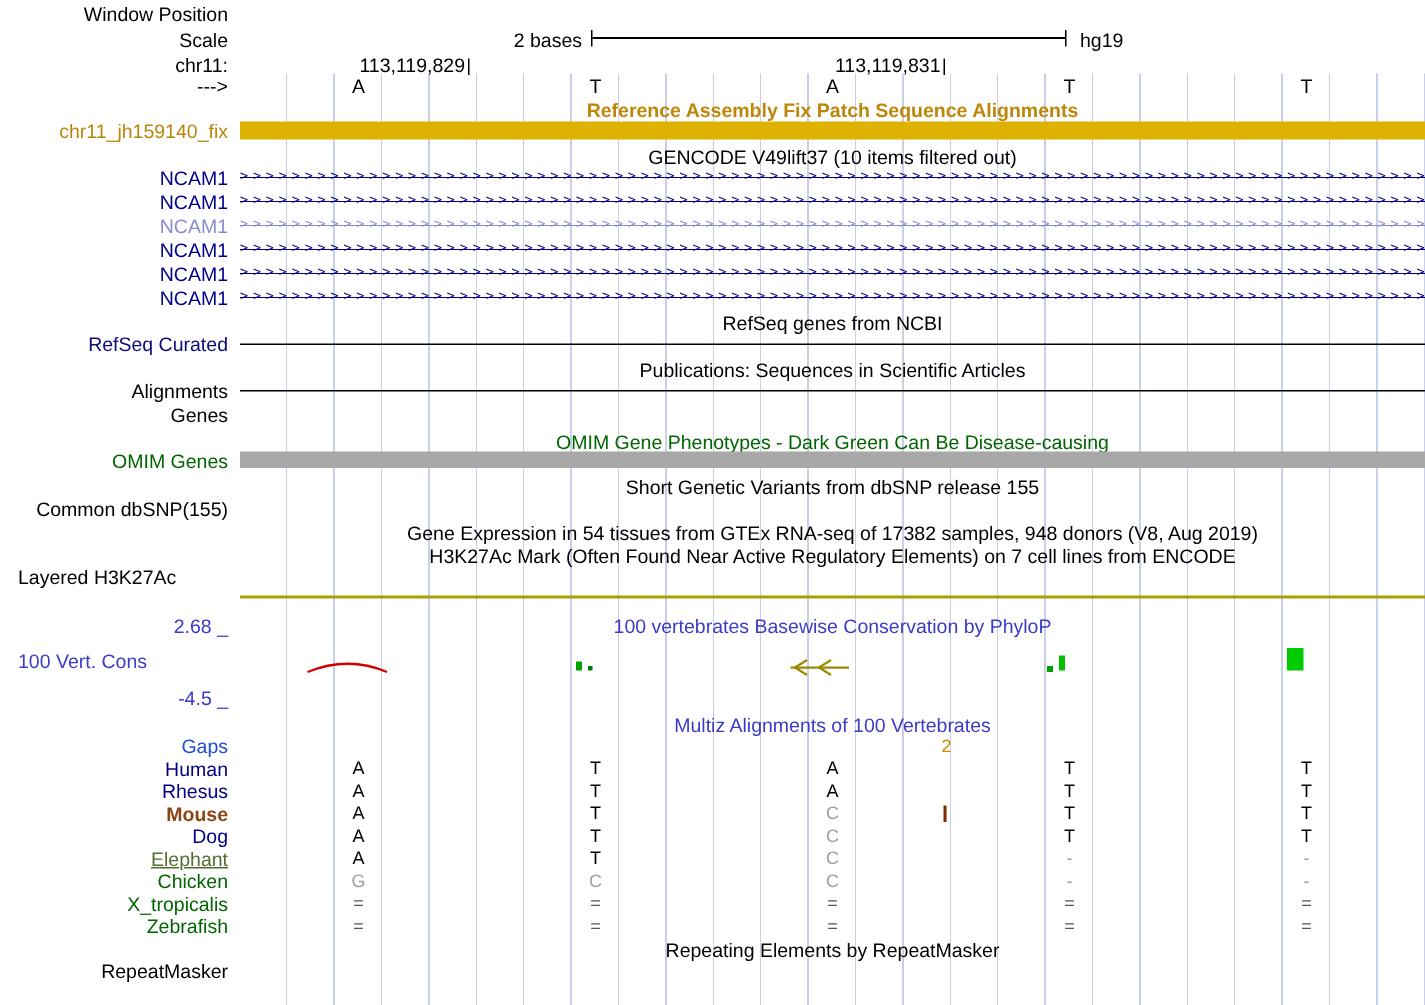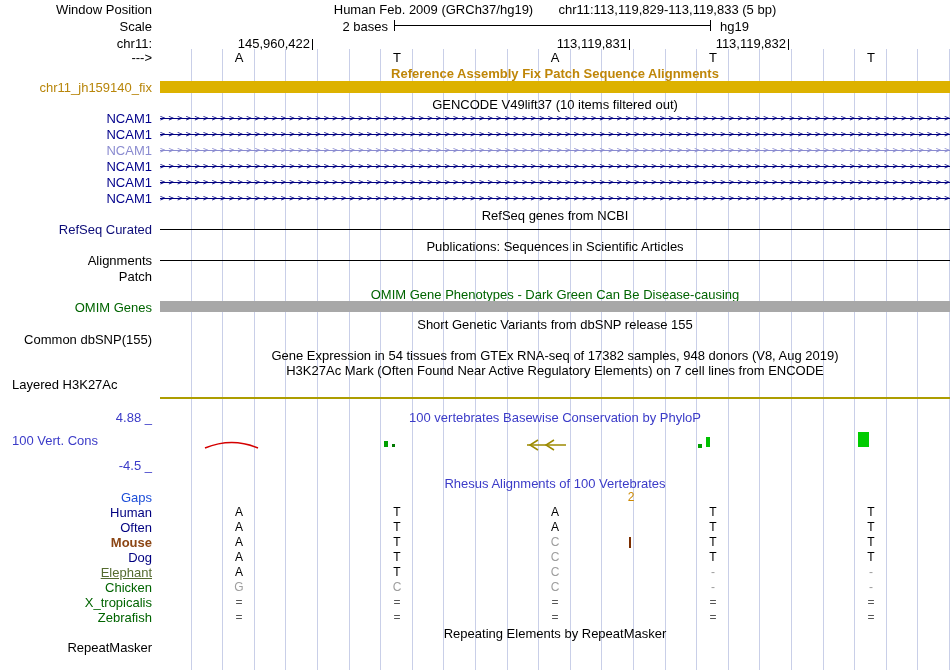--- a/index.html
+++ b/index.html
@@ -52,35 +52,29 @@
               background:linear-gradient(to bottom, transparent 5px, #000 5px, #000 6px, transparent 6px); }
 </style>
 </head>
 <body>
 
 <div id="page">
 
   <div id="grid"></div>
 
   <div class="lbl" style="top:2px">Window Position</div>
-  <div class="ctr" style="top:2px">
-    <span>Human Feb. 2009 (GRCh37/hg19)</span>
-    <span style="display:inline-block;width:18px"></span>
-    <span>chr11:113,119,829-113,119,833 (5 bp)</span>
-  </div>
 
   <div class="lbl" style="top:19px">Scale</div>
   <div class="abs" style="top:19px;left:280px;width:108px;text-align:right">2 bases</div>
   <div class="scalebar"></div>
   <div class="abs" style="top:19px;left:720px">hg19</div>
 
   <div class="lbl" style="top:36px">chr11:</div>
-  <div class="abs ruler" style="top:36px;left:160px;width:153px"><span>145,960,422</span><span class="tick"></span></div>
+  <div class="abs ruler" style="top:36px;left:160px;width:153px"><span>113,119,829</span><span class="tick"></span></div>
   <div class="abs ruler" style="top:36px;left:160px;width:470px"><span>113,119,831</span><span class="tick"></span></div>
-  <div class="abs ruler" style="top:36px;left:160px;width:629px"><span>113,119,832</span><span class="tick"></span></div>
 
   <div class="lbl" style="top:50px">---&gt;</div>
   <div class="cells refbase" style="top:50px">
     <span>A</span>
     <span>T</span>
     <span>A</span>
     <span>T</span>
     <span>T</span>
   </div>
 
@@ -121,66 +115,66 @@
     </div>
 
   <div class="ctr" style="top:208px">RefSeq genes from NCBI</div>
   <div class="lbl refseqblue" style="top:222px">RefSeq Curated</div>
   <div class="hline" style="top:229px"></div>
 
   <div class="ctr" style="top:239px">Publications: Sequences in Scientific Articles</div>
   <div class="lbl" style="top:253px">Alignments</div>
   <div class="hline" style="top:260px"></div>
 
-  <div class="lbl" style="top:269px">Patch</div>
+  <div class="lbl" style="top:269px">Genes</div>
 
   <div class="ctr green" style="top:287px">OMIM Gene Phenotypes - Dark Green Can Be Disease-causing</div>
   <div class="lbl green" style="top:300px">OMIM Genes</div>
   <div class="graybar"></div>
 
   <div class="ctr" style="top:317px">Short Genetic Variants from dbSNP release 155</div>
   <div class="lbl" style="top:332px">Common dbSNP(155)</div>
 
   <div class="ctr" style="top:348px">Gene Expression in 54 tissues from GTEx RNA-seq of 17382 samples, 948 donors (V8, Aug 2019)</div>
   <div class="ctr" style="top:363px">H3K27Ac Mark (Often Found Near Active Regulatory Elements) on 7 cell lines from ENCODE</div>
   <div class="lbll" style="top:377px">Layered H3K27Ac</div>
   <div class="oliveline"></div>
 
-  <div class="lbl blue" style="top:410px">4.88 _</div>
+  <div class="lbl blue" style="top:410px">2.68 _</div>
   <div class="ctr blue" style="top:410px">100 vertebrates Basewise Conservation by PhyloP</div>
   <div class="lbll blue" style="top:433px">100 Vert. Cons</div>
   <div class="lbl blue" style="top:458px">-4.5 _</div>
 
   <svg id="consvg" width="790" height="45" viewBox="0 0 790 45">
     <path d="M45 23 Q72 12 98 23" stroke="#d40000" stroke-width="1.5" fill="none"></path>
     <rect x="224" y="16" width="4" height="6" fill="#00a000"></rect>
     <rect x="232" y="19" width="3" height="3" fill="#007800"></rect>
     <path d="M367 20 L406 20" stroke="#9c8a00" stroke-width="1.5" fill="none"></path>
     <path d="M378 15 L370 20 L378 25" stroke="#9c8a00" stroke-width="1.5" fill="none"></path>
     <path d="M394 15 L386 20 L394 25" stroke="#9c8a00" stroke-width="1.5" fill="none"></path>
     <rect x="538" y="19" width="4" height="4" fill="#00a000"></rect>
     <rect x="546" y="12" width="4" height="10" fill="#00c000"></rect>
     <rect x="698" y="7" width="11" height="15" fill="#00cc00"></rect>
   </svg>
 
-  <div class="ctr blue" style="top:476px">Rhesus Alignments of 100 Vertebrates</div>
+  <div class="ctr blue" style="top:476px">Multiz Alignments of 100 Vertebrates</div>
 
   <div class="lbl sp-orange" style="top:490px">Gaps</div>
   <div class="gapnum">2</div>
 
   <div class="lbl sp-navy" style="top:505px">Human</div>
   <div class="cells mz" style="top:505px">
     <span class="b">A</span>
     <span class="b">T</span>
     <span class="b">A</span>
     <span class="b">T</span>
     <span class="b">T</span>
   </div>
 
-  <div class="lbl sp-navy" style="top:520px">Often</div>
+  <div class="lbl sp-navy" style="top:520px">Rhesus</div>
   <div class="cells mz" style="top:520px">
     <span class="b">A</span>
     <span class="b">T</span>
     <span class="b">A</span>
     <span class="b">T</span>
     <span class="b">T</span>
   </div>
 
   <div class="lbl sp-brown" style="top:535px">Mouse</div>
   <div class="cells mz" style="top:535px">

